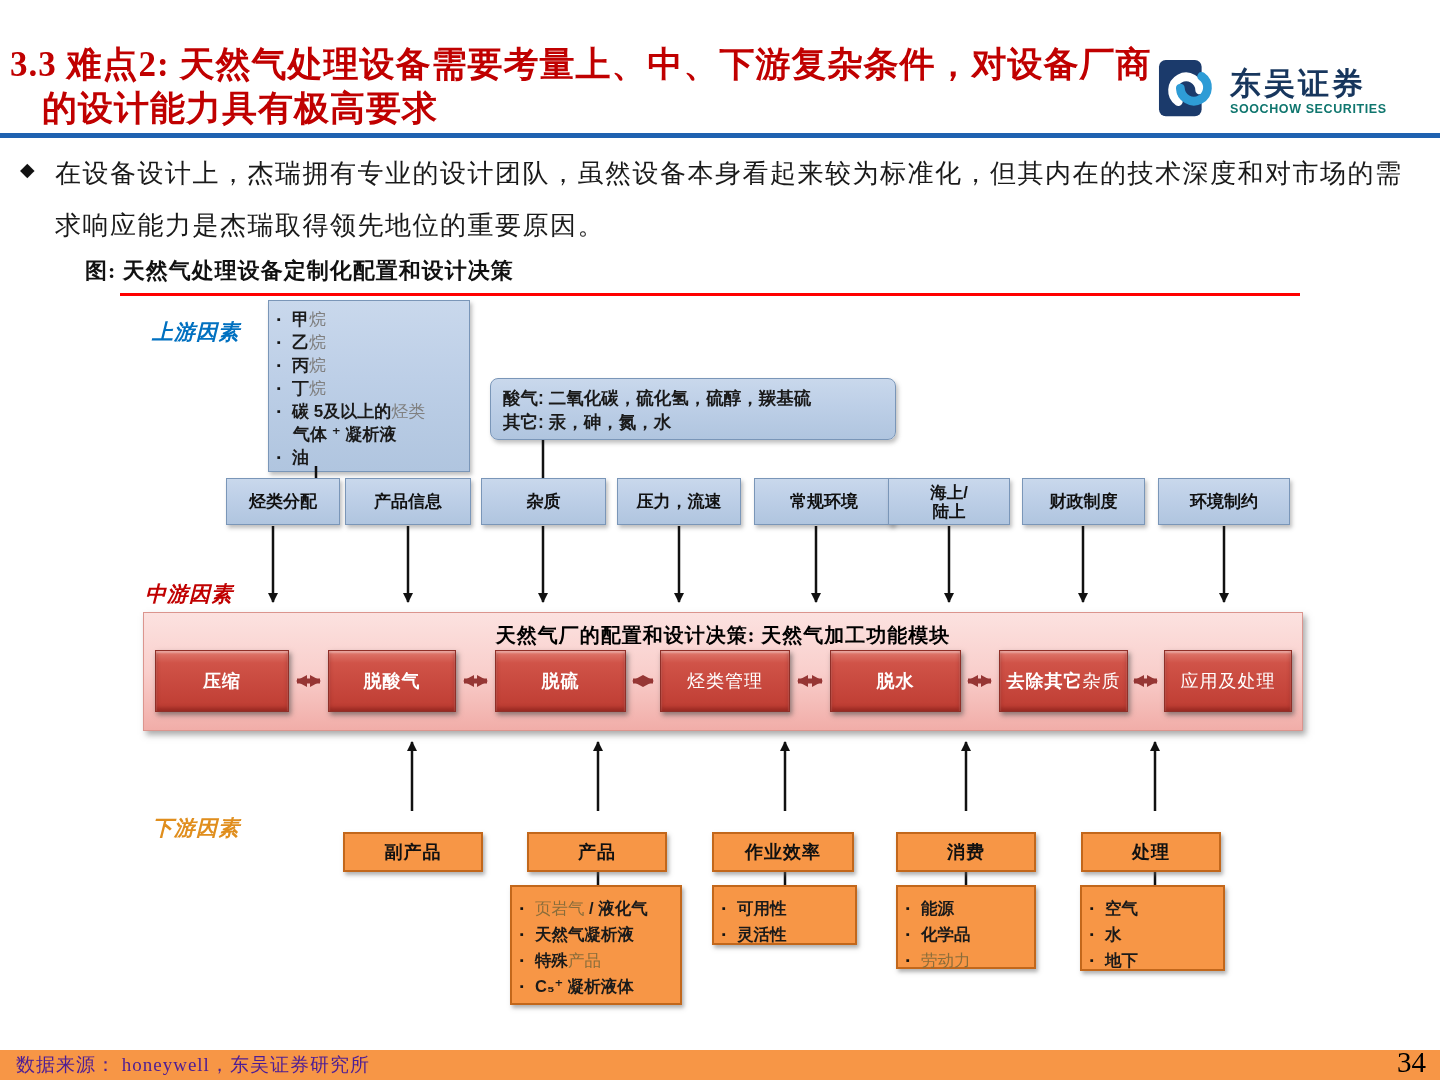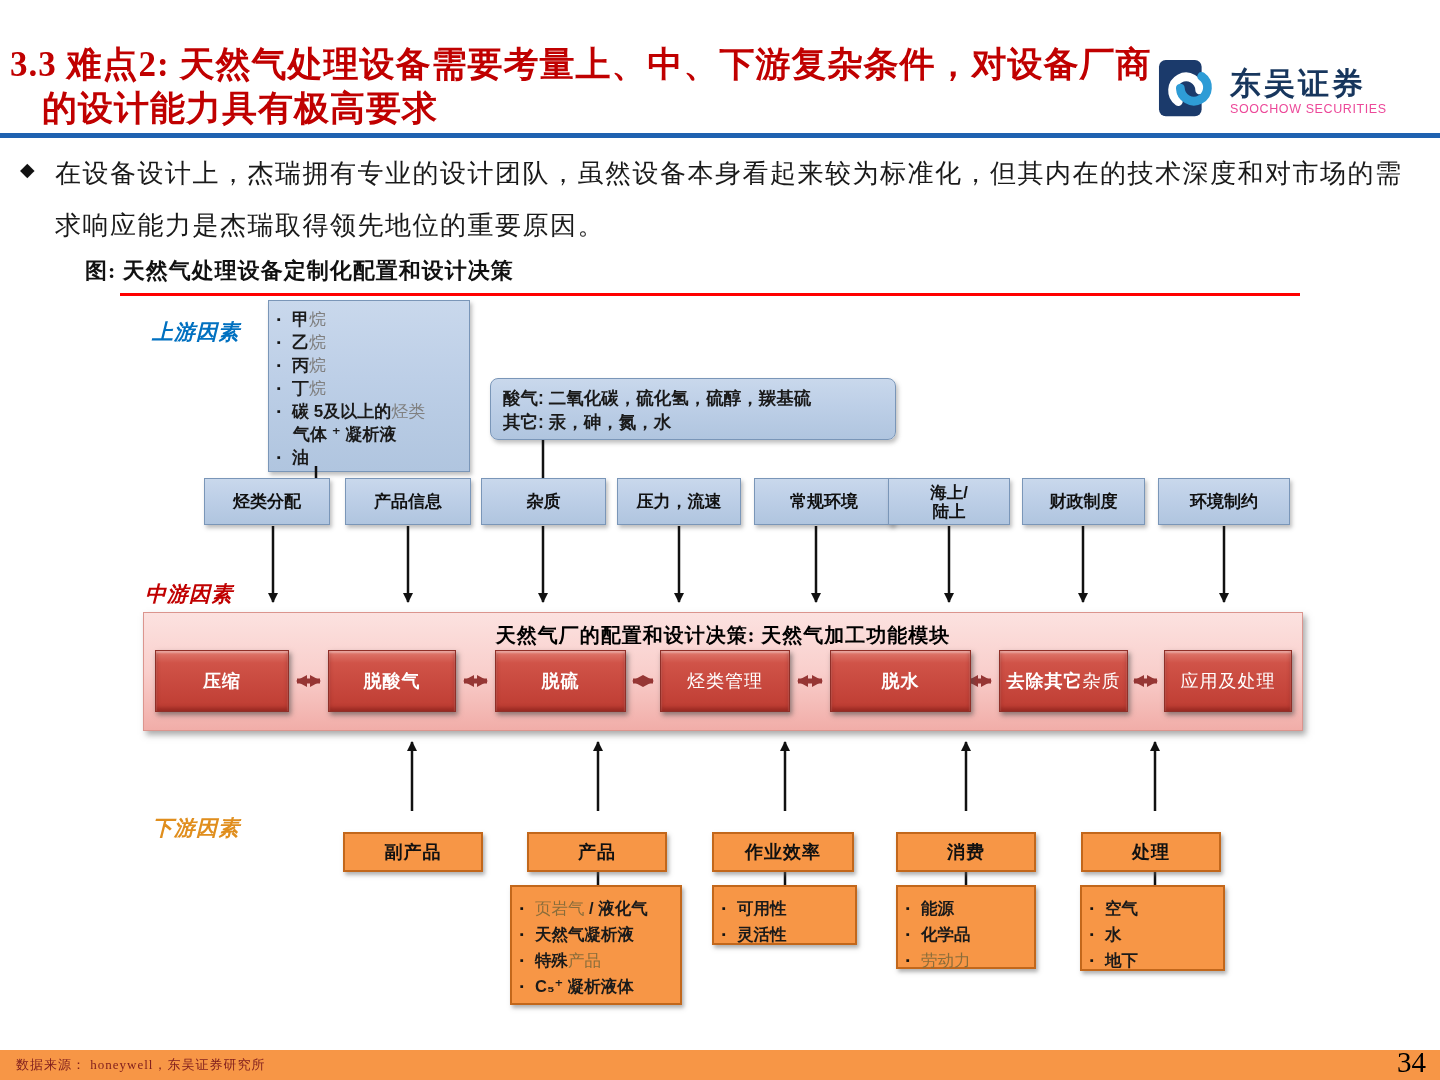--- a/index.html
+++ b/index.html
@@ -7,21 +7,21 @@
          font-family:"Liberation Sans","DejaVu Sans",sans-serif;color:#111;padding-left:16px;}
 
   
   .title-line{position:absolute;color:#C00000;font-family:"Liberation Serif","DejaVu Serif",serif;
               font-weight:bold;font-size:35px;line-height:42px;white-space:nowrap;letter-spacing:1px;}
   .t1{left:10px;top:44px;}
   .t2{left:42px;top:88px;}
   .logo{position:absolute;left:1158px;top:50px;width:234px;height:82px;background:#fff;z-index:5;
         display:flex;align-items:center;gap:8px;}
   .logo-txt .cn{font-size:31px;font-weight:bold;color:#17365D;letter-spacing:3px;line-height:36px;}
-  .logo-txt .en{font-size:12.5px;font-weight:normal;color:#ec4899;letter-spacing:0.6px;line-height:15px;}
+  .logo-txt .en{font-size:12.5px;font-weight:bold;color:#0f766e;letter-spacing:0.6px;line-height:15px;}
   .divider{position:absolute;left:0;top:133px;width:1440px;height:5px;background:#1F62B0;}
 
   
   .bullet-marker{position:absolute;left:20px;top:158px;font-size:19px;color:#111;}
   .bullet-text{position:absolute;left:55px;top:148px;width:1352px;font-size:26px;line-height:52px;
                font-family:"Liberation Serif","DejaVu Serif",serif;color:#1a1a1a;letter-spacing:1.5px;}
 
   
   .caption{position:absolute;left:85px;top:256px;font-size:22px;font-weight:bold;color:#111;
            font-family:"Liberation Serif","DejaVu Serif",serif;letter-spacing:1px;}
@@ -68,21 +68,21 @@
         border:2px solid #C2671B;box-shadow:2px 3px 4px rgba(100,100,100,.5);
         display:flex;align-items:center;justify-content:center;font-weight:bold;font-size:18px;color:#111;
         letter-spacing:1px;z-index:2;margin-top:20px;}
   .dbox{position:absolute;background:#F79646;border:2px solid #C2671B;box-sizing:border-box;
         box-shadow:2px 3px 4px rgba(100,100,100,.5);padding:8px 8px;font-size:16.5px;line-height:26px;
         color:#111;z-index:2;}
   .dbox .m{color:#8a6d3b;}
 
   
   .footer{position:absolute;left:0;top:1050px;width:1440px;height:30px;background:#F79646;}
-  .source{position:absolute;left:16px;top:0;line-height:30px;font-size:13px;color:#7f1d1d;
+  .source{position:absolute;left:16px;top:0;line-height:30px;font-size:19px;color:#4c1d95;
           font-family:"Liberation Serif","DejaVu Serif",serif;letter-spacing:1px;}
   .page{position:absolute;right:14px;top:-6px;font-size:29px;line-height:36px;color:#000;
         font-family:"Liberation Serif","DejaVu Serif",serif;}
 
   .arrows{position:absolute;left:0;top:0;z-index:1;pointer-events:none;}
 </style>
 </head>
 <body>
 
 <div class="slide">
@@ -140,21 +140,21 @@
         <span class="blt">▪</span>
         <span><span class="b">油</span></span>
       </div>
   </div>
 
   <div class="bluebox acid">
     <div>酸气: 二氧化碳，硫化氢，硫醇，羰基硫</div>
     <div>其它: 汞，砷，氮，水</div>
   </div>
 
-  <div class="bluebox fbox" style="left:204px;width:126px;">
+  <div class="bluebox fbox" style="left:226px;width:114px;">
       <span>烃类分配</span>
     </div>
   <div class="bluebox fbox" style="left:345px;width:126px;">
       <span>产品信息</span>
     </div>
   <div class="bluebox fbox" style="left:481px;width:125px;">
       <span>杂质</span>
     </div>
   <div class="bluebox fbox" style="left:617px;width:124px;">
       <span>压力，流速</span>
@@ -186,21 +186,21 @@
       <span class="rn"></span>
     </div>
   <div class="rbox" style="left:495px;width:131px;">
       <span class="rb">脱硫</span>
       <span class="rn"></span>
     </div>
   <div class="rbox" style="left:660px;width:130px;">
       <span class="rb"></span>
       <span class="rn">烃类管理</span>
     </div>
-  <div class="rbox" style="left:830px;width:141px;">
+  <div class="rbox" style="left:830px;width:131px;">
       <span class="rb">脱水</span>
       <span class="rn"></span>
     </div>
   <div class="rbox" style="left:999px;width:129px;">
       <span class="rb">去除其它</span>
       <span class="rn">杂质</span>
     </div>
   <div class="rbox" style="left:1164px;width:128px;">
       <span class="rb"></span>
       <span class="rn">应用及处理</span>

